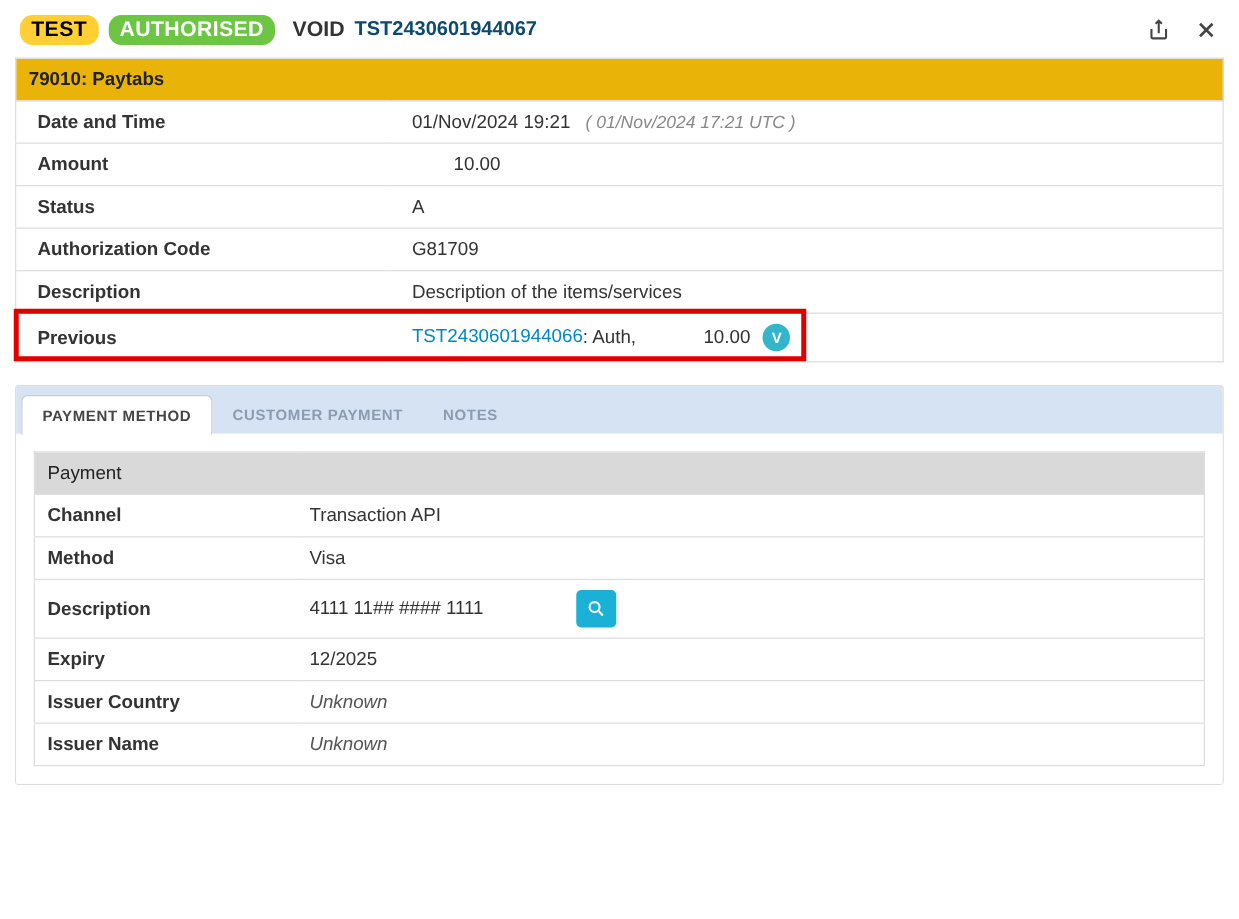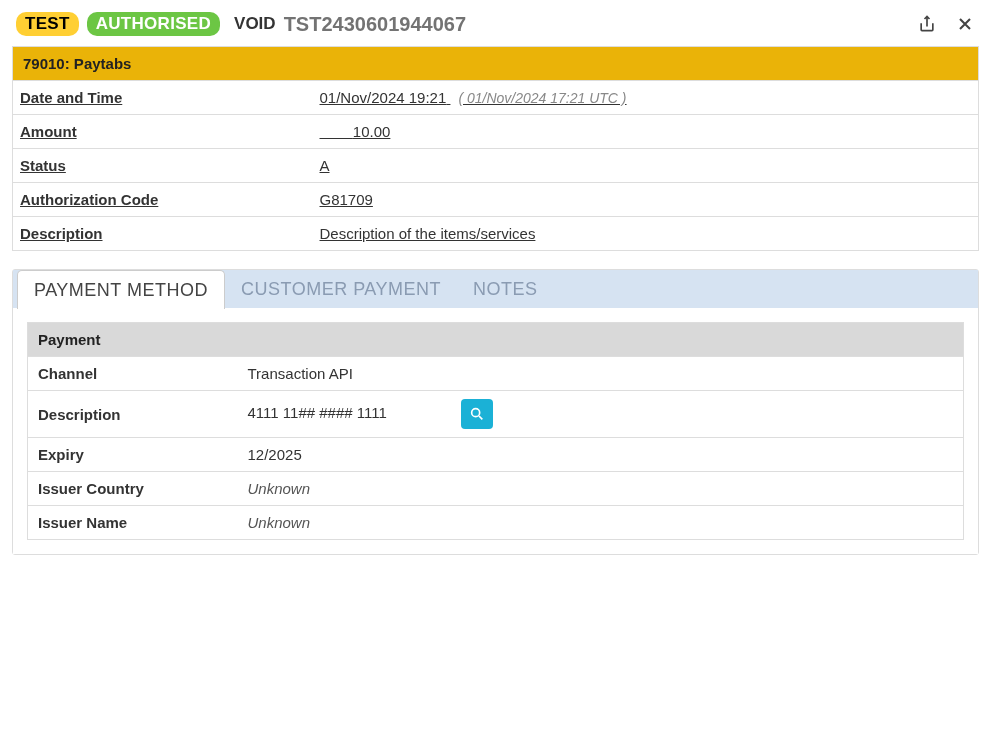--- a/index.html
+++ b/index.html
@@ -37,22 +37,22 @@
       color: #fff;
     }
     .void-txt {
       font-weight: 700;
       color: #333;
       margin-left: 6px;
       font-size: 17px;
     }
     .txn-ref {
       font-weight: 700;
-      color: #737373;
-      font-size: 20px;
+      color: #0c4a6e;
+      font-size: 16px;
     }
     .header-actions {
       margin-left: auto;
       display: flex;
       gap: 18px;
       align-items: center;
       color: #444;
     }
     .icon-btn {
       cursor: pointer;
@@ -72,23 +72,22 @@
     }
     .table th {
       background: #eab308;
       text-align: left;
       padding: 8px 10px;
       font-weight: 700;
       color: #222;
     }
     .table td {
       border-top: 1px solid #ddd;
-      padding: 8px 7px;
+      padding: 8px 17px;
       vertical-align: middle;
-      text-decoration: underline;
     }
     .table td:first-child {
       font-weight: 700;
       width: 300px;
     }
     .utc {
       color: #888;
       font-style: italic;
       margin-left: 8px;
       font-size: 14px;
@@ -130,22 +129,22 @@
     }
     .tabs-header {
       background: #d6e3f2;
       display: flex;
       align-items: flex-end;
       padding-left: 4px;
       height: 38px;
     }
     .tab {
       padding: 9px 16px 8px 16px;
-      font-size: 18px;
-      font-weight: 400;
+      font-size: 12px;
+      font-weight: 700;
       color: #8a9bb2;
       letter-spacing: 0.5px;
       cursor: pointer;
     }
     .tab.active {
       background: #fff;
       color: #444;
       border-top-left-radius: 5px;
       border-top-right-radius: 5px;
       border: 1px solid #ccc;
@@ -159,21 +158,21 @@
     .inner-table {
       width: 100%;
       border: 1px solid #ddd;
       border-collapse: collapse;
       font-size: 15px;
     }
     .inner-table th {
       background: #d9d9d9;
       text-align: left;
       padding: 8px 10px;
-      font-weight: 700;
+      font-weight: 400;
       color: #222;
     }
     .inner-table td {
       border-top: 1px solid #ddd;
       padding: 8px 10px;
     }
     .inner-table td:first-child {
       font-weight: 700;
       width: 210px;
     }
@@ -255,40 +254,54 @@
     <td>A</td>
   </tr>
   <tr>
     <td>Authorization Code</td>
     <td>G81709</td>
   </tr>
   <tr>
     <td>Description</td>
     <td>Description of the items/services</td>
   </tr>
+  <tr class="highlight-row">
+    <td style="position:relative;">
+      <span>Previous</span>
+      <span class="highlight-outline"></span>
+    </td>
+    <td>
+      <span class="link">TST2430601944066</span><span class="prev-status">: Auth,</span><span class="prev-amount">10.00</span>
+      <span class="v-circle">V</span>
+    </td>
+  </tr>
 </tbody>
   </table>
 
 <div class="tabs-outer">
   <div class="tabs-header">
     <div class="tab active">PAYMENT METHOD</div>
     <div class="tab">CUSTOMER PAYMENT</div>
     <div class="tab">NOTES</div>
   </div>
   <div class="tab-body">
     <table class="inner-table">
       <tbody>
           <tr>
             <th colspan="2">Payment</th>
           </tr>
       <tr>
         <td>Channel</td>
         <td>Transaction API</td>
       </tr>
       <tr>
+        <td>Method</td>
+        <td>Visa</td>
+      </tr>
+      <tr>
         <td>Description</td>
         <td>
           <span>4111 11## #### 1111</span>
           <span class="search-btn">
             <svg viewBox="0 0 24 24">
                   <circle cx="10" cy="10" r="6"></circle>
                   <path d="M15 15l5 5"></path>
                 </svg>
           </span>
         </td>

